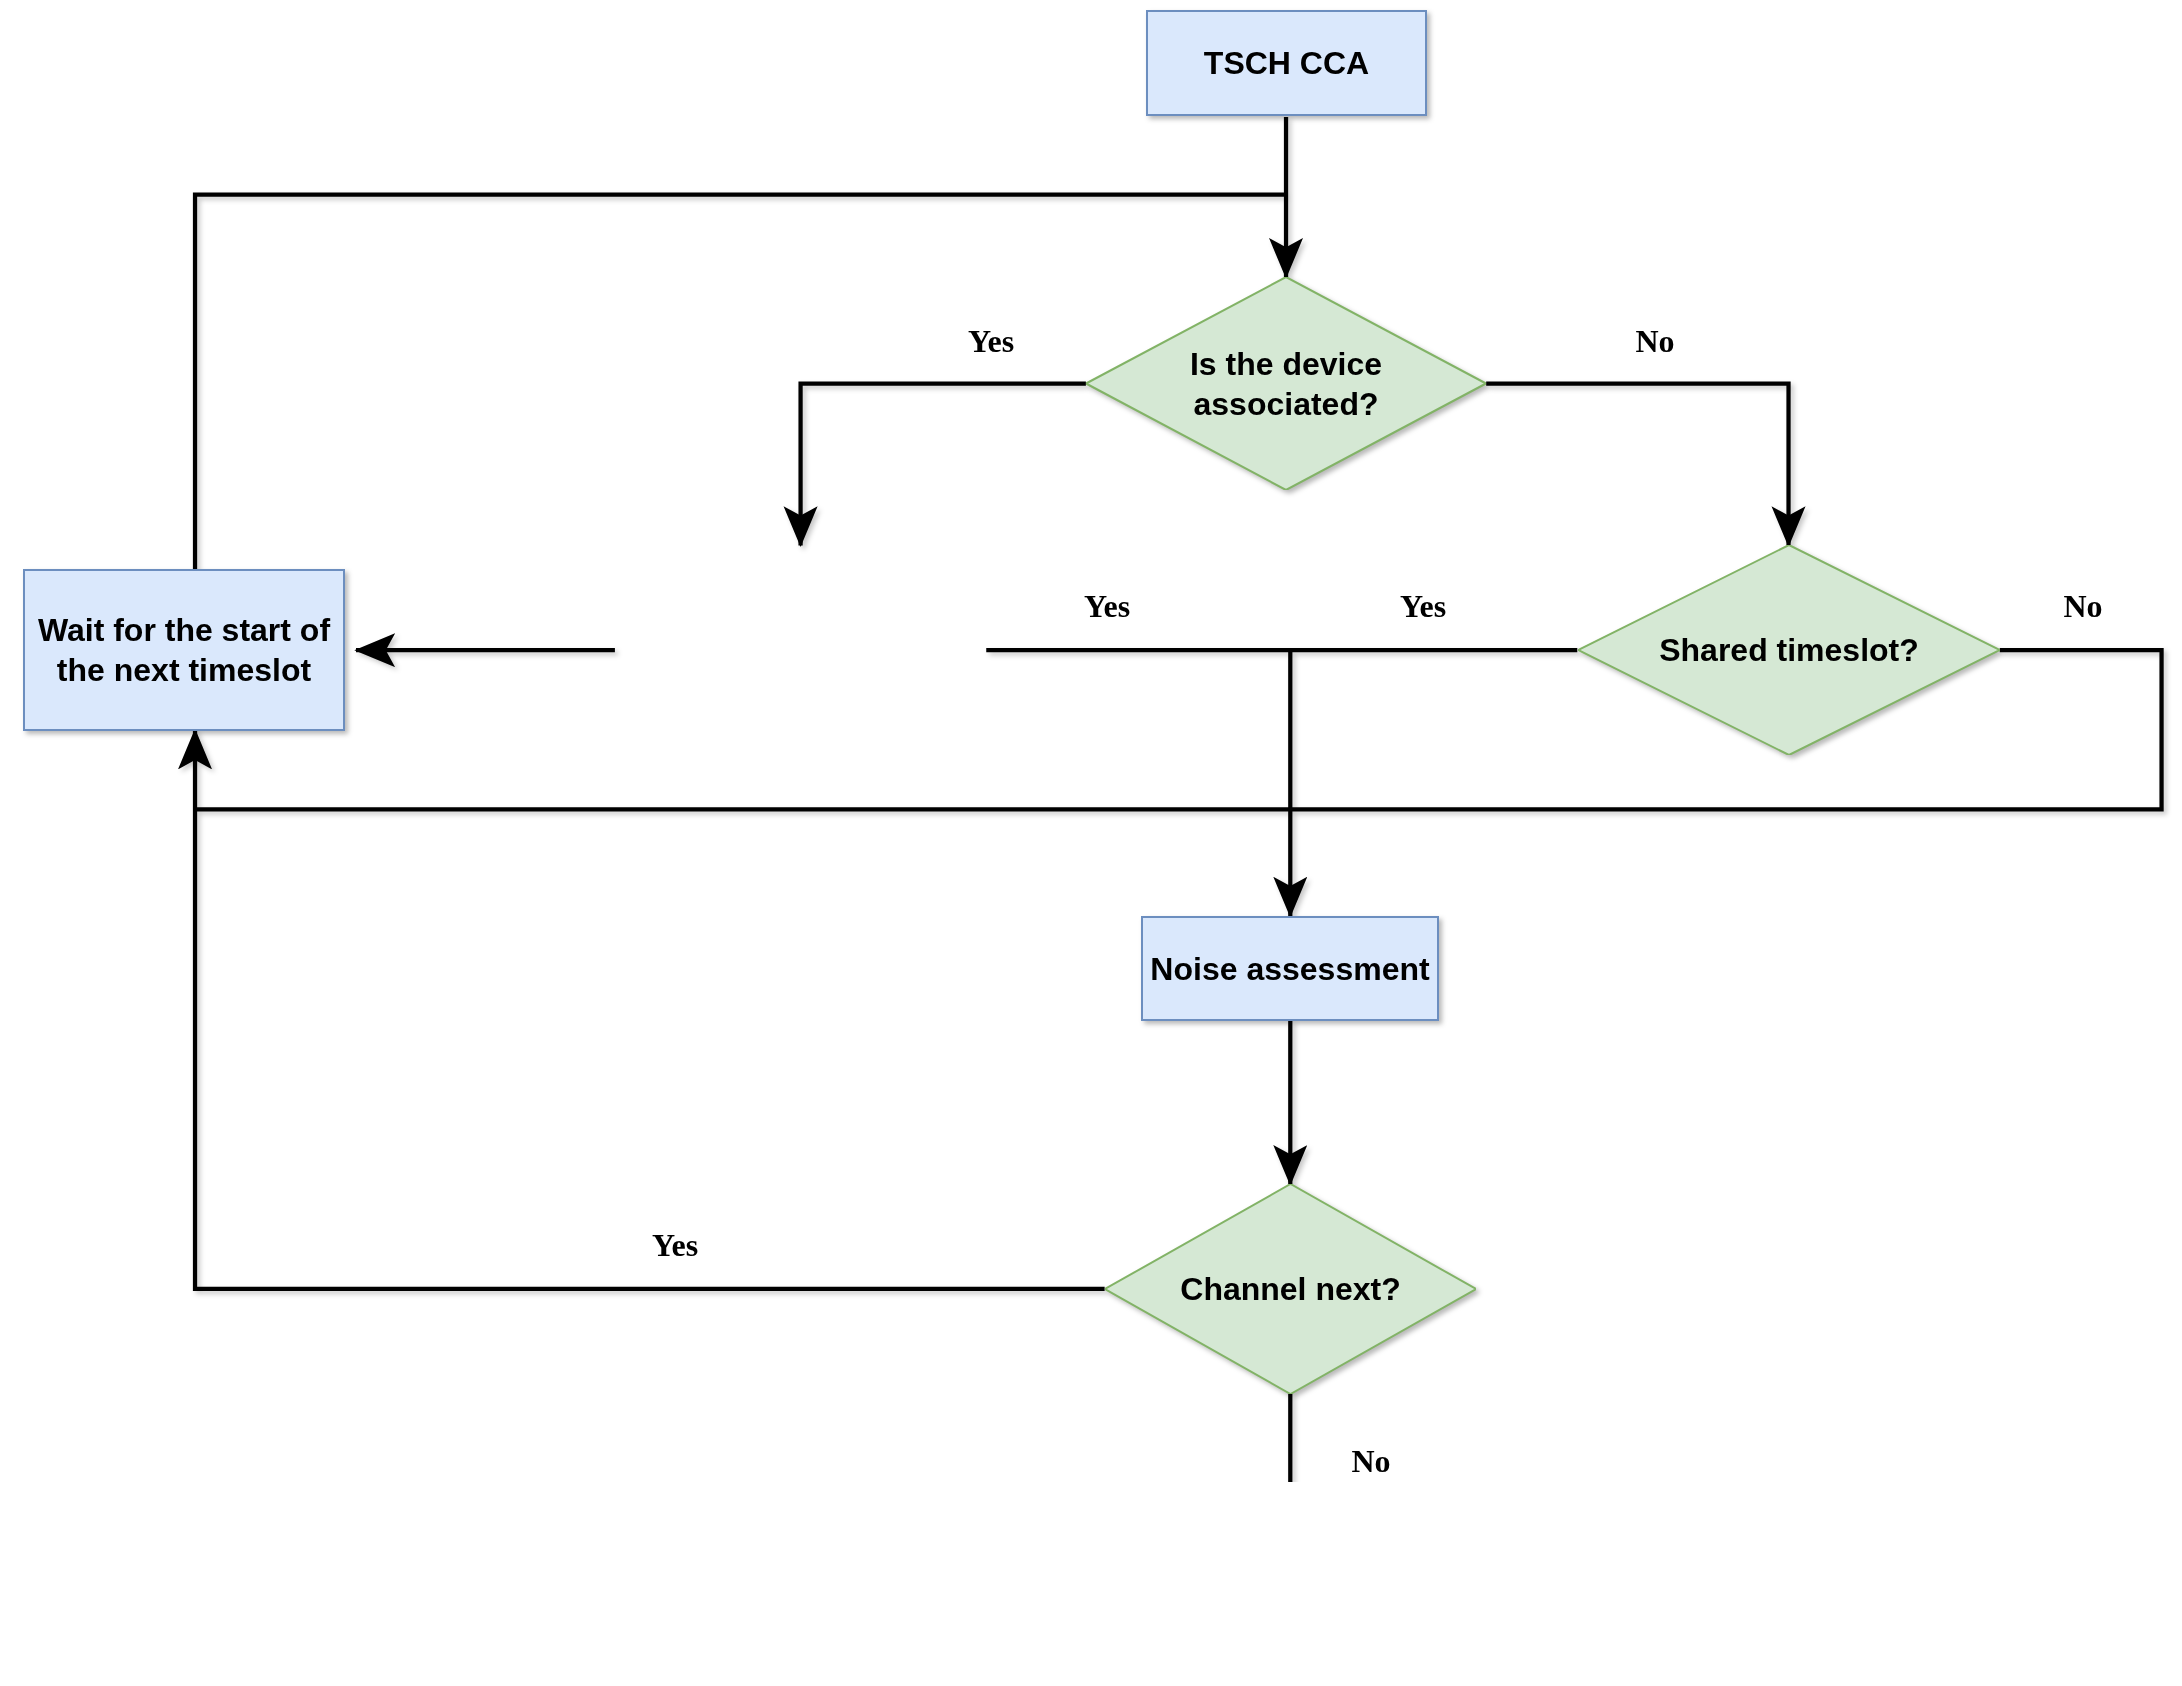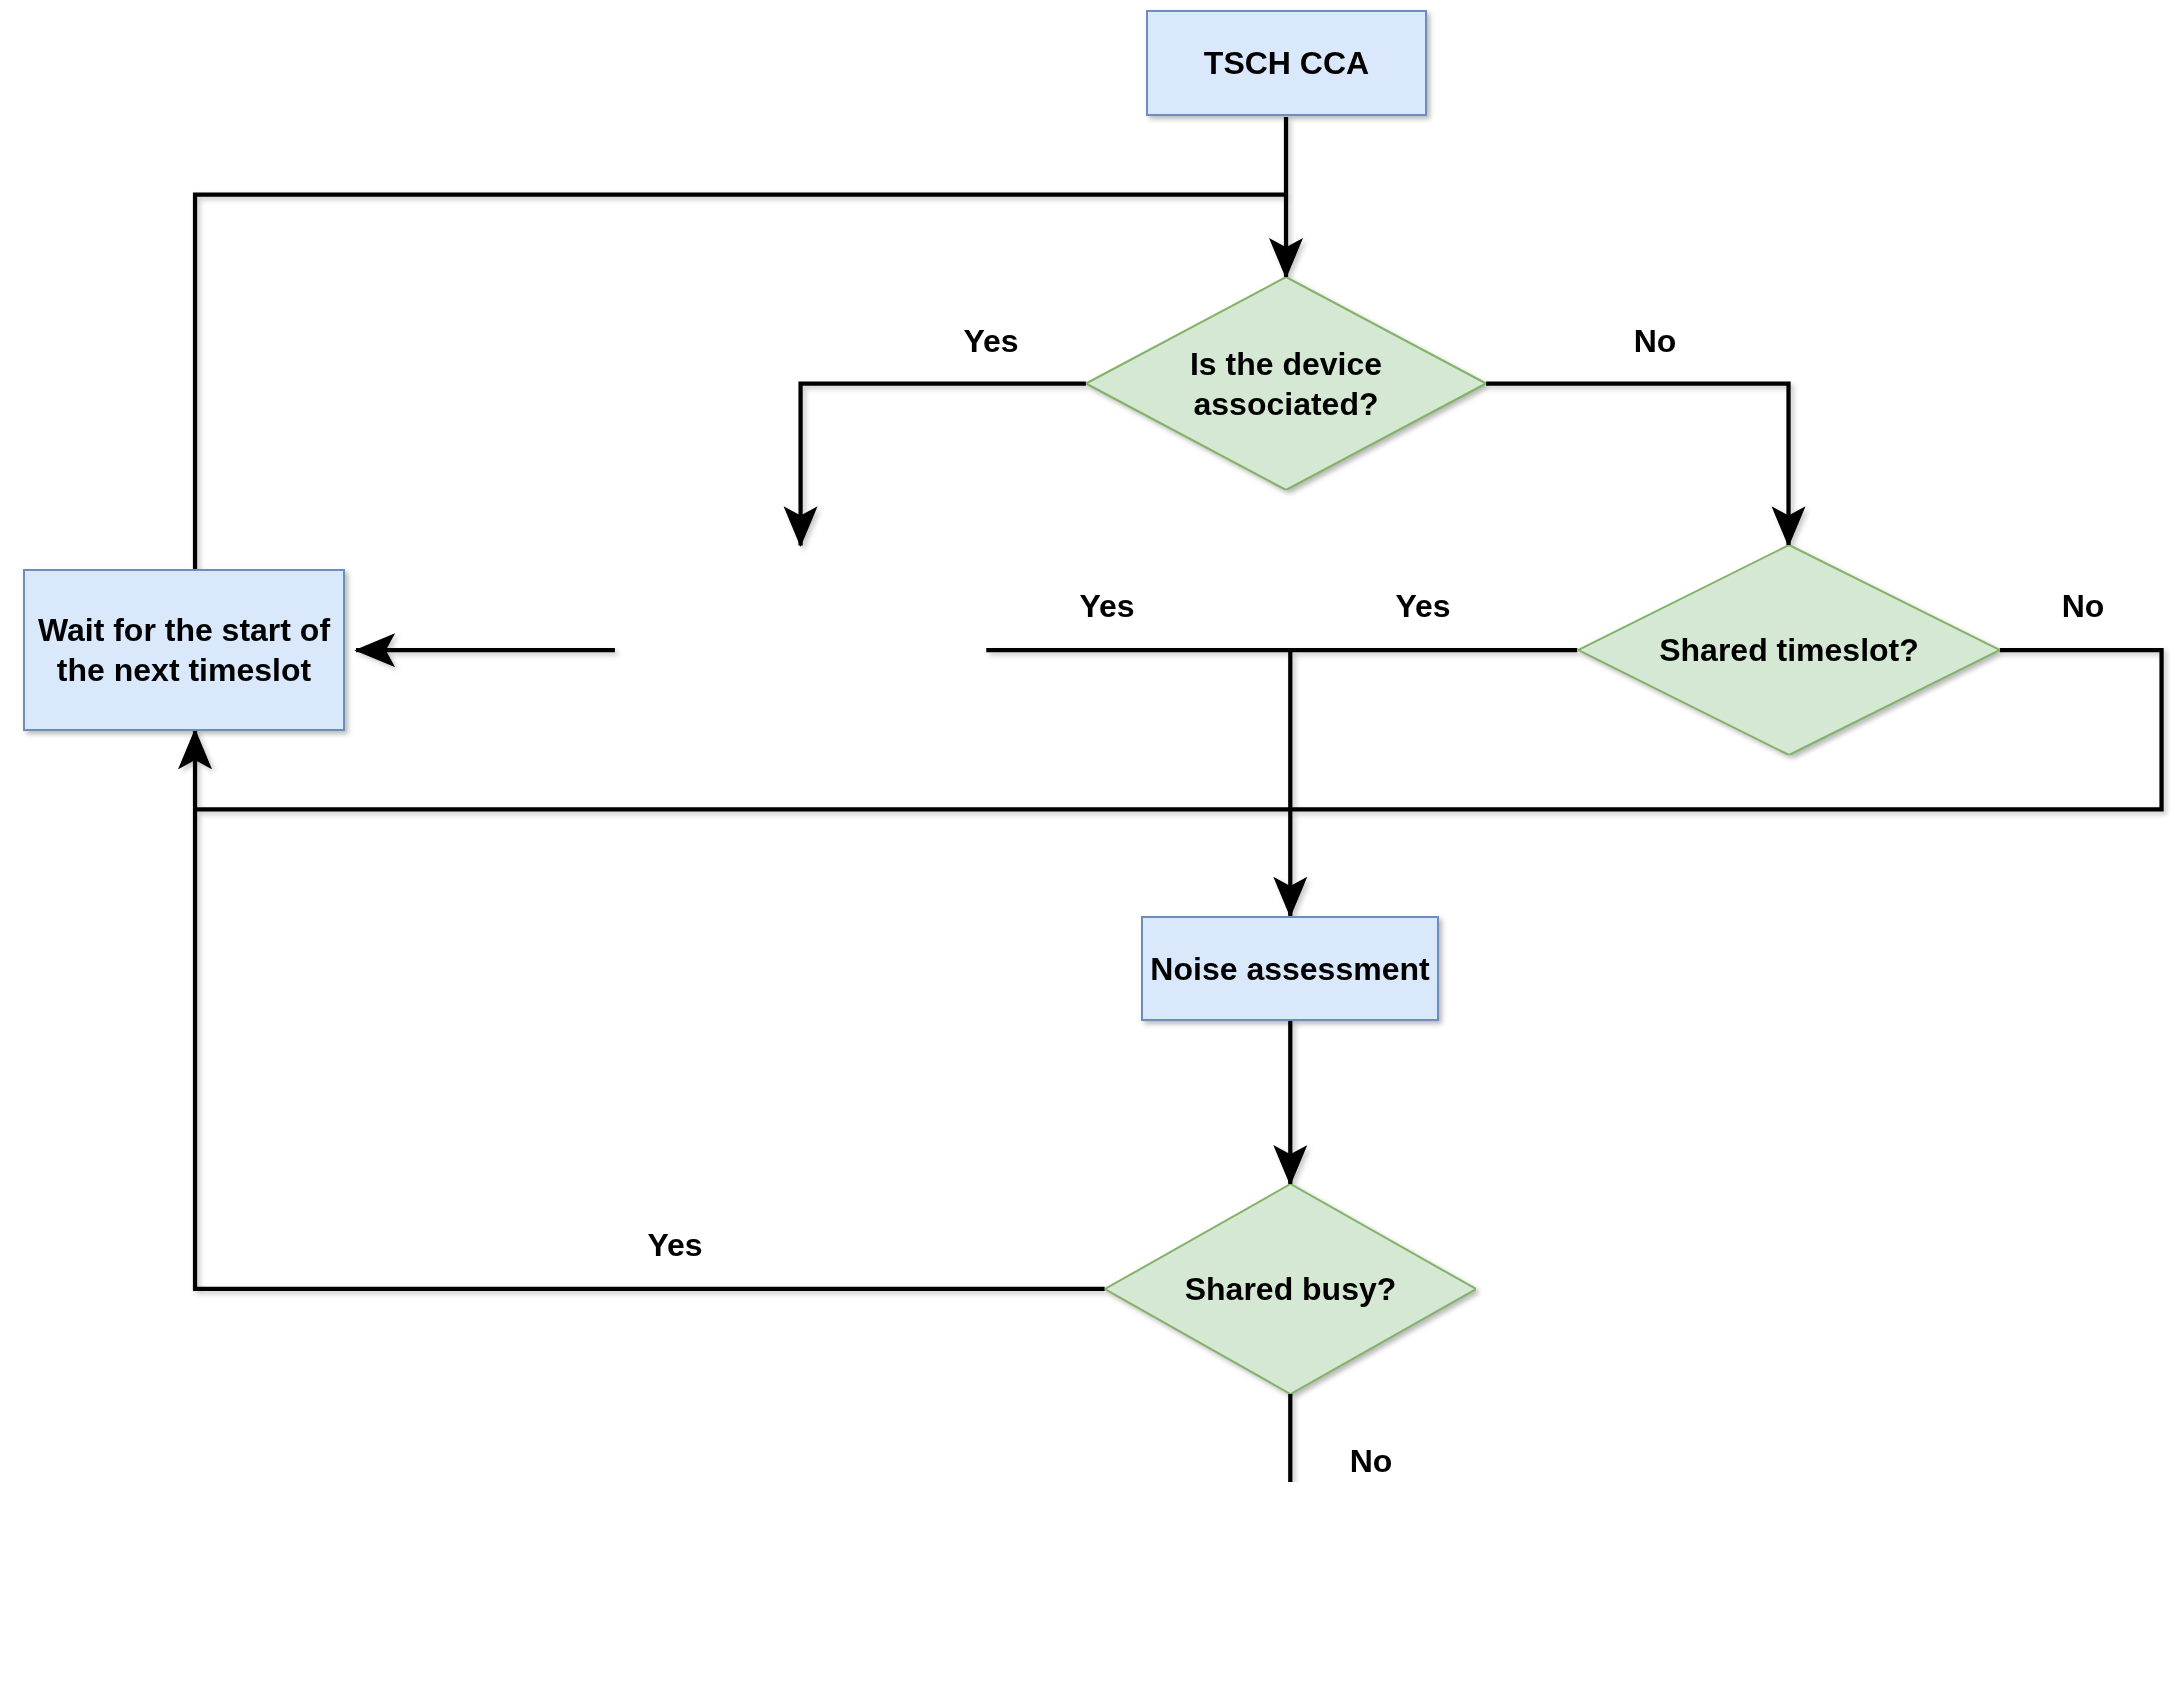--- a/index.html
+++ b/index.html
@@ -52,20 +52,21 @@
     vector-effect:non-scaling-stroke;
   }
   .decision span{position:relative;z-index:1;}
   .edge-label{
     position:absolute;
     transform:translate(-50%,-50%);
     font-size:32px;font-weight:bold;
     background:var(--background);
     padding:0 5.1px;
     white-space:nowrap;
+    font-family:Liberation Serif, serif;
   }
 </style>
 </head>
 <body>
 
 <div class="canvas">
 
   <svg class="edges" width="2182" height="1687" viewBox="0 0 2562 1980">
     <defs>
       <marker id="arr" class="arrowhead" markerUnits="userSpaceOnUse" markerWidth="50" markerHeight="42" refX="46" refY="20" orient="auto">
@@ -123,21 +124,21 @@
     <svg viewBox="0 0 100 100" preserveAspectRatio="none">
       <polygon points="0,50 50,0 100,50 50,100"></polygon>
     </svg>
     <span>Shared timeslot?</span>
   </div>
 
   <div class="node decision" style="left:1105px;top:1184px;width:371px;height:210px;">
     <svg viewBox="0 0 100 100" preserveAspectRatio="none">
       <polygon points="0,50 50,0 100,50 50,100"></polygon>
     </svg>
-    <span>Shared busy?</span>
+    <span>Channel next?</span>
   </div>
 
   <div class="edge-label" style="left:991px;top:341px;">Yes</div>
   <div class="edge-label" style="left:1655px;top:341px;">No</div>
   <div class="edge-label" style="left:1107px;top:606px;">Yes</div>
   <div class="edge-label" style="left:1423px;top:606px;">Yes</div>
   <div class="edge-label" style="left:2083px;top:606px;">No</div>
   <div class="edge-label" style="left:675px;top:1245px;">Yes</div>
   <div class="edge-label" style="left:1371px;top:1461px;">No</div>
 

